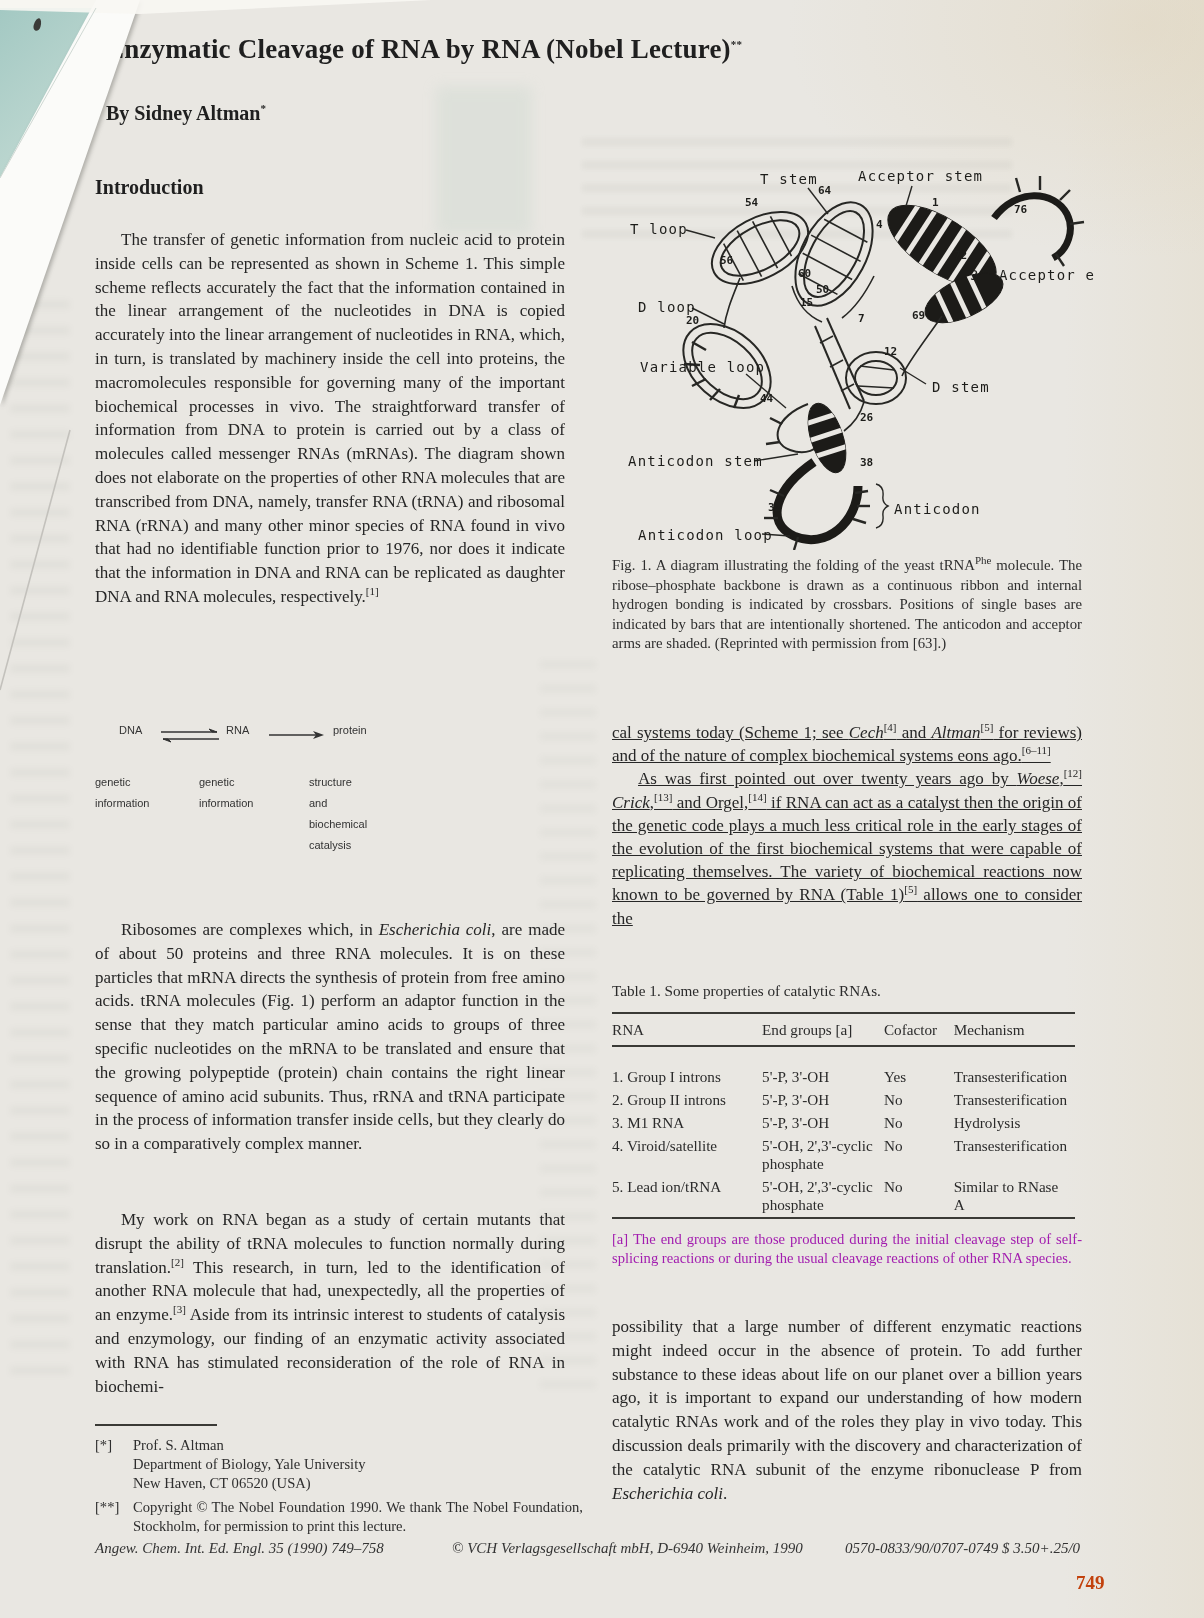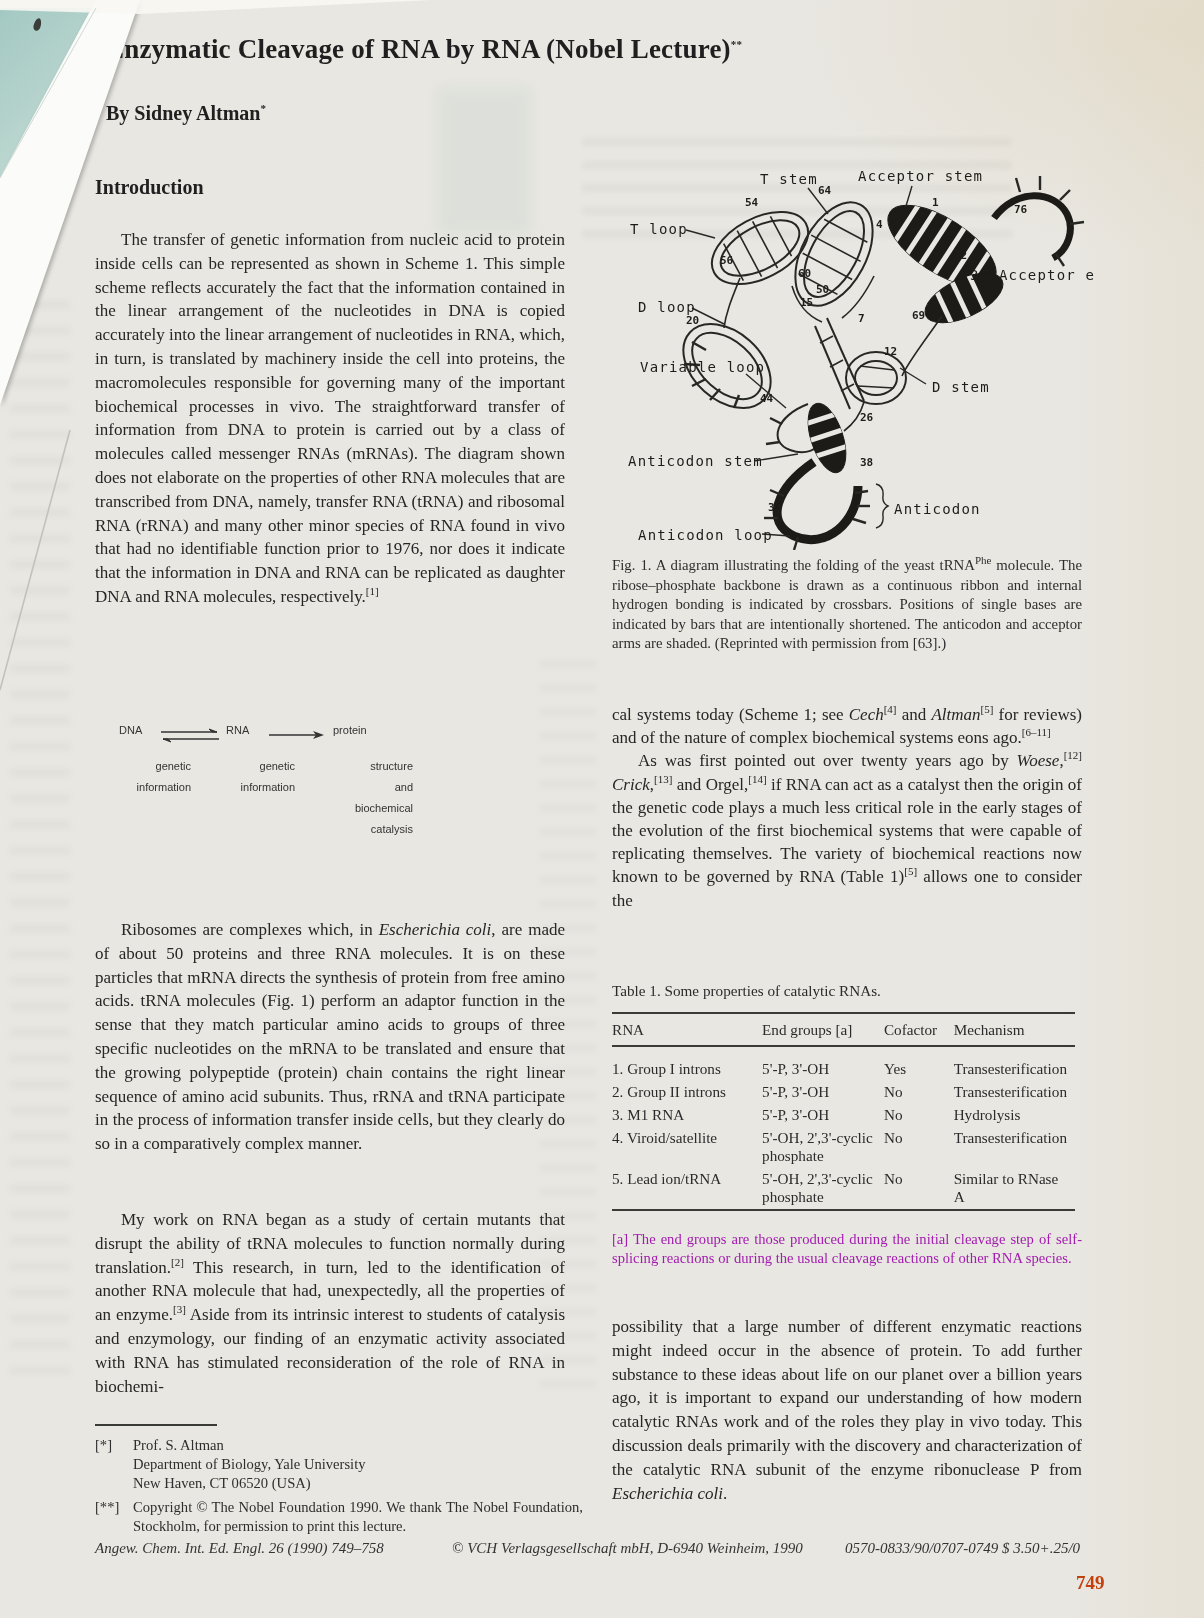--- a/index.html
+++ b/index.html
@@ -40,48 +40,48 @@
   .heading{left:95px;top:176px;font-size:20px;font-weight:bold;color:#1f1f1f;}
   .body{width:470px;font-size:17px;line-height:23.8px;text-align:justify;}
   .body p{margin:0;}
   .ind{text-indent:26px;}
   sup{font-size:11px;line-height:0;}
 
   
   .scheme{left:95px;top:700px;width:470px;height:148px;font-family:"Liberation Sans",sans-serif;
     font-size:11px;color:#333;}
   .sch-term{position:absolute;top:24px;}
-  .sch-sub{position:absolute;top:56px;text-align:right;white-space:pre-line;line-height:21px;}
+  .sch-sub{position:absolute;top:72px;text-align:left;white-space:pre-line;line-height:21px;}
   .scheme-caption{left:95px;top:858px;width:472px;font-size:14.8px;line-height:19.6px;text-align:justify;color:#2e2e2e;}
 
   
   .figure{left:612px;top:166px;width:482px;height:384px;}
   .fig-caption{left:612px;top:556px;width:470px;font-size:14.8px;line-height:19.6px;text-align:justify;color:#2e2e2e;}
   .rib{fill:none;stroke:#272724;stroke-width:2;}
   .ribthin{fill:none;stroke:#272724;stroke-width:1.6;}
   .dark{fill:#1c1b18;stroke:#1c1b18;stroke-width:1;}
   .stripe{stroke:#e9e7e2;stroke-width:5;fill:none;}
   .tick{stroke:#272724;stroke-width:2.4;fill:none;}
   .ptr{stroke:#272724;stroke-width:1.4;fill:none;}
   .fig-label{font-family:"DejaVu Sans Mono",monospace;font-size:14px;letter-spacing:1.2px;fill:#1d1d1a;}
   .fig-num{font-family:"DejaVu Sans Mono",monospace;font-size:11px;font-weight:bold;fill:#1d1d1a;}
 
   
-  .rcol-text{left:612px;top:703px;width:470px;font-size:17px;line-height:23.2px;text-align:justify;}
+  .rcol-text{left:612px;top:721px;width:470px;font-size:17px;line-height:23.2px;text-align:justify;text-decoration:underline;}
   .rcol-text p{margin:0;}
   .rcol-bottom{left:612px;top:1298px;width:470px;font-size:17px;line-height:23.8px;text-align:justify;}
 
   
   .tablewrap{left:612px;top:982px;width:466px;}
   .table-title{font-size:15.2px;margin-bottom:12px;color:#2b2b2b;}
   table{border-collapse:collapse;width:463px;font-size:15.2px;color:#2b2b2b;}
   table{border-top:2px solid #3a3a36;border-bottom:2px solid #3a3a36;}
   th{font-weight:normal;text-align:left;padding:7px 0 6px 0;border-bottom:2px solid #3a3a36;}
   td{vertical-align:top;padding:2.5px 8px 2.5px 0;}
-  tr.first td{padding-top:13px;}
+  tr.first td{padding-top:21px;}
   .c0{width:168px;} .c1{width:140px;} .c2{width:70px;} .c3{width:85px;}
   .table-footnote{left:612px;top:1230px;width:470px;font-size:14.6px;line-height:19.2px;text-align:justify;color:#a21caf;}
 
   
   .fn-rule{left:95px;top:1424px;width:122px;height:2px;background:#3a3a36;}
   .footnotes{left:95px;top:1436px;width:488px;font-size:14.6px;line-height:19px;color:#2e2e2e;}
   .fn-row{display:flex;margin-bottom:5px;}
   .fn-mark{width:38px;flex:0 0 38px;}
   .fn-body{flex:1;}
 
@@ -394,18 +394,18 @@
           </tr>
         </tbody>
     </table>
   </div>
   <div class="abs table-footnote">[a] The end groups are those produced during the initial cleavage step of self-splicing reactions or during the usual cleavage reactions of other RNA species.</div>
 
   <div class="abs rcol-bottom">
     <p>possibility that a large number of different enzymatic reactions might indeed occur in the absence of protein. To add further substance to these ideas about life on our planet over a billion years ago, it is important to expand our understanding of how modern catalytic RNAs work and of the roles they play in vivo today. This discussion deals primarily with the discovery and characterization of the catalytic RNA subunit of the enzyme ribonuclease P from <em>Escherichia coli</em>.</p>
   </div>
 
-  <div class="abs footer f-journal">Angew. Chem. Int. Ed. Engl. 26 (1990) 749–758</div>
+  <div class="abs footer f-journal">Angew. Chem. Int. Ed. Engl. 35 (1990) 749–758</div>
   <div class="abs footer f-pub">© VCH Verlagsgesellschaft mbH, D-6940 Weinheim, 1990</div>
   <div class="abs footer f-code">0570-0833/90/0707-0749 $ 3.50+.25/0</div>
   <div class="abs f-page">749</div>
 
 </div>
 
 </body></html>

